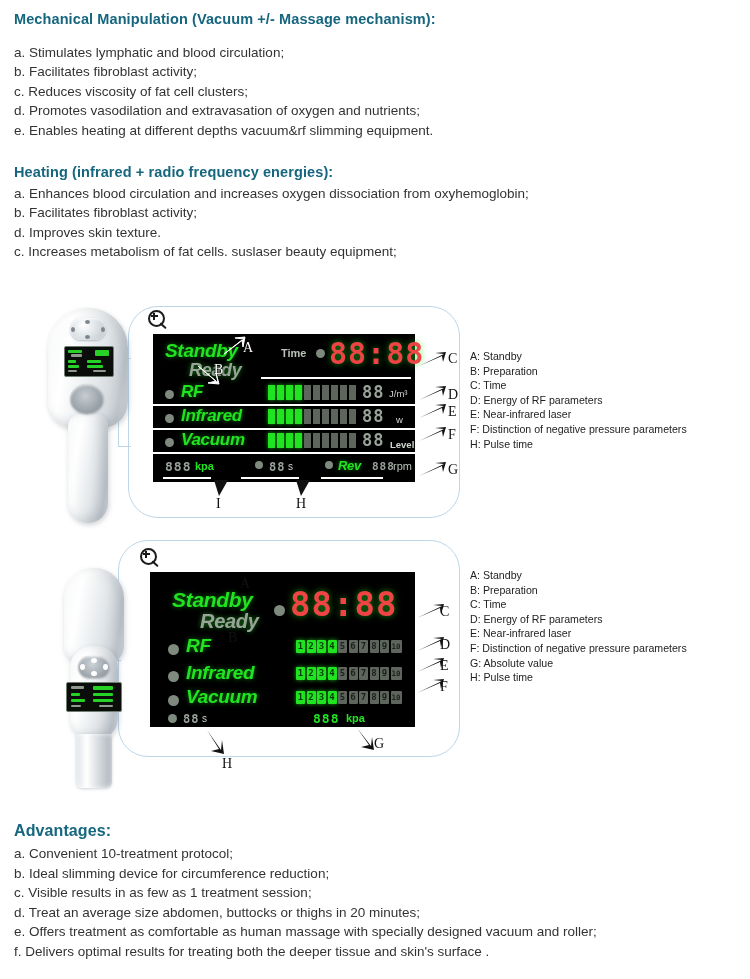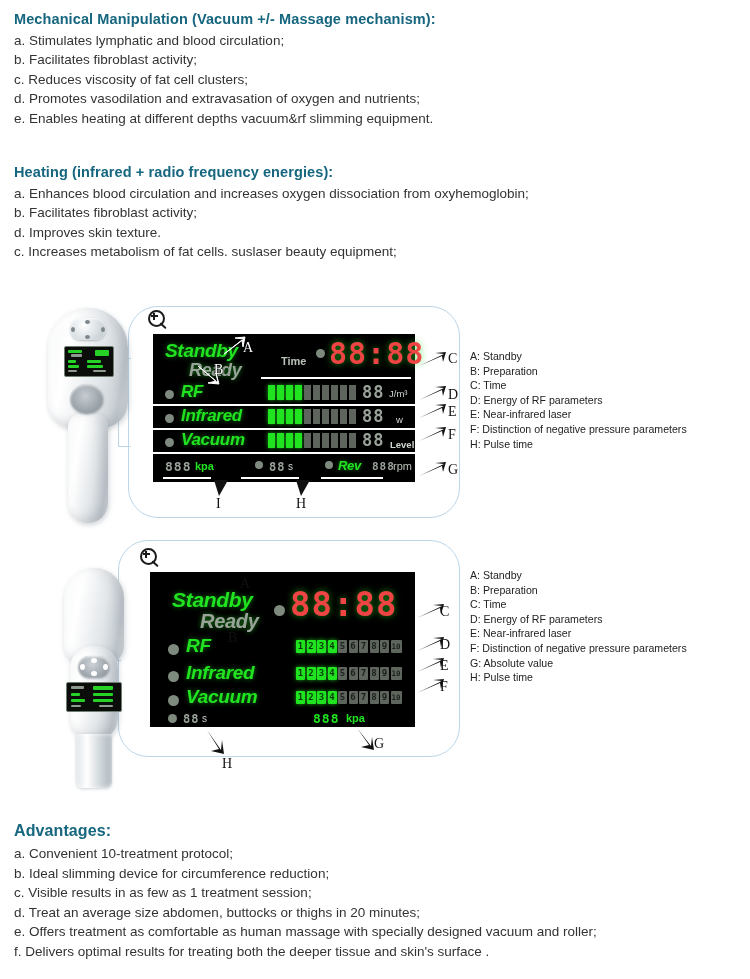--- a/index.html
+++ b/index.html
@@ -9,21 +9,21 @@
     font-family:"Liberation Sans",sans-serif;
     color:#2b2b2b;
     -webkit-font-smoothing:antialiased;
   }
   .sec-head{
     font-size:14.5px;font-weight:bold;color:#15667e;letter-spacing:.1px;
   }
   .sec-line{font-size:13.5px;color:#333;line-height:19.4px;white-space:nowrap;}
 
   #block-mech{position:absolute;left:14px;top:11px;width:730px;}
-  #block-mech .sec-head{margin-bottom:4px;}
+  #block-mech .sec-head{margin-bottom:16px;}
   #block-heat{position:absolute;left:14px;top:164px;width:730px;}
   #block-heat .sec-head{margin-bottom:4px;}
   #block-adv{position:absolute;left:14px;top:822px;width:736px;}
   #block-adv .sec-head{font-size:16px;margin-bottom:4px;}
   #block-adv .sec-line{font-size:13.5px;line-height:19.6px;}
 
   
   .device{position:absolute;}
   #device-roller{left:44px;top:308px;width:96px;height:215px;}
   #device-probe{left:56px;top:568px;width:76px;height:222px;}
@@ -142,21 +142,21 @@
   <span class="ring"></span>
     <span class="pv"></span>
     <span class="ph"></span>
     <span class="hdl"></span>
 </div>
 
 <div class="lcd" id="lcd-1">
 
   <div class="lbl-big t-green" style="left:12px;top:6px;font-size:19px;">Standby</div>
   <div class="lbl-big t-gray" style="left:36px;top:26px;font-size:18px;">Ready</div>
-  <div class="unit" style="left:128px;top:21px;font-size:11px;font-weight:bold;color:#b9c2b9;">Time</div>
+  <div class="unit" style="left:128px;top:13px;font-size:11px;font-weight:bold;color:#b9c2b9;">Time</div>
   <span class="led" style="left:163px;top:15px;"></span>
   <div class="clock" style="left:176px;top:2px;font-size:30px;">88:88</div>
   <div class="lcd-sep" style="left:108px;top:43px;width:150px;"></div>
 
   <span class="led" style="left:12px;top:56px;"></span>
   <div class="lbl-big t-green" style="left:28px;top:48px;font-size:17px;">RF</div>
   <div class="bar" style="left:115px;top:51px;">
     <i class="on"></i>
       <i class="on"></i>
       <i class="on"></i>

